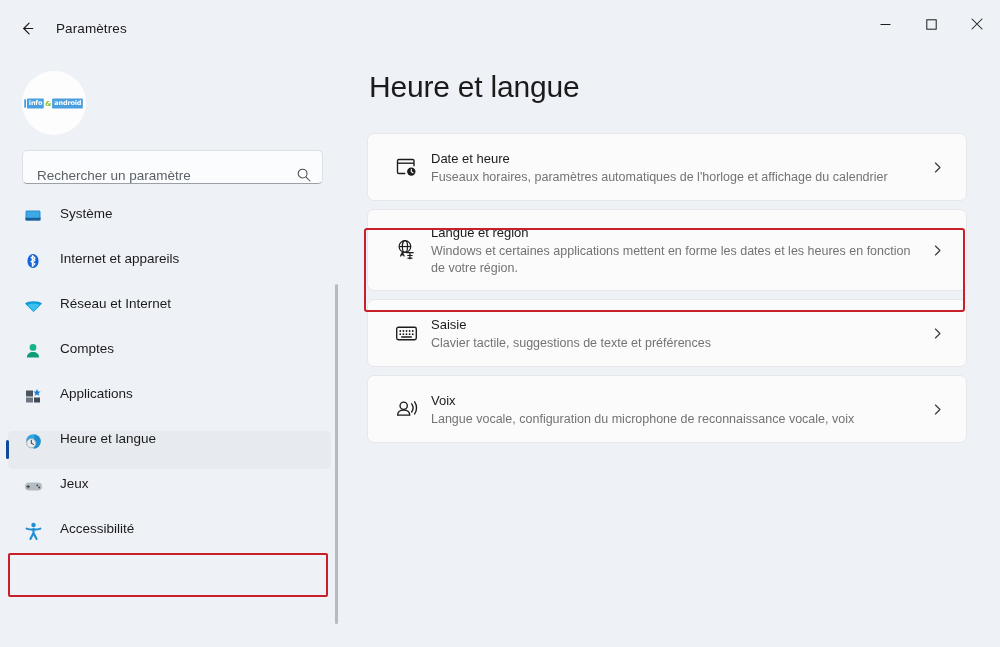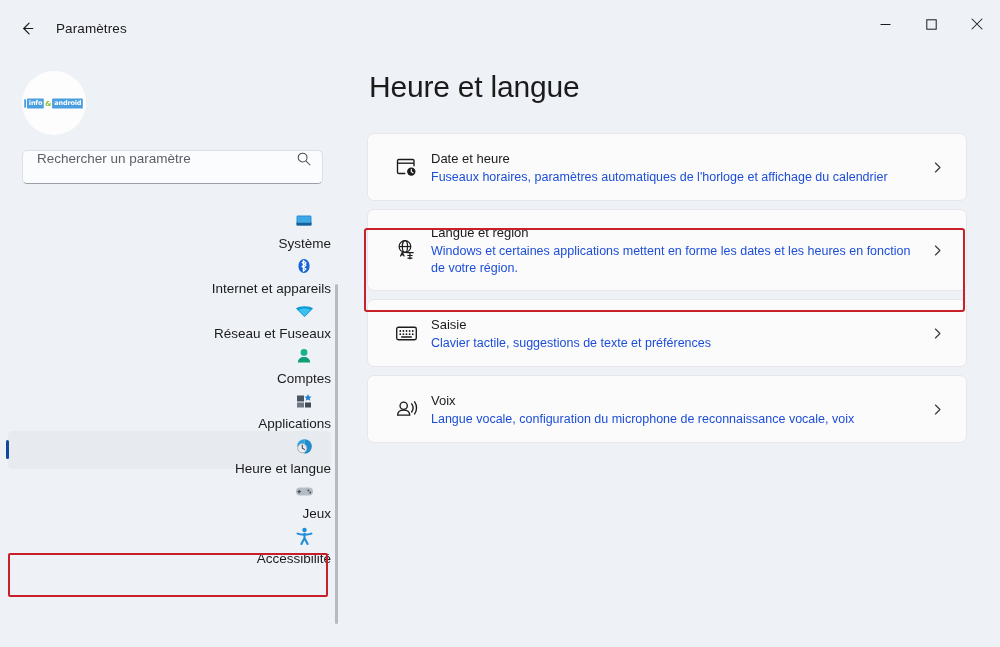--- a/index.html
+++ b/index.html
@@ -117,21 +117,21 @@
   }
 
   .search-wrap {
     margin: 8px 22px 0 22px;
     height: 34px;
     background: #fbfcfd;
     border: 1px solid #dcdfe4;
     border-bottom: 1px solid #9aa0a8;
     border-radius: 5px;
     display: flex;
-    align-items: flex-start;
+    align-items: flex-end;
     padding: 0 10px 0 14px;
   }
   .search-input {
     flex: 1;
     border: none;
     outline: none;
     background: transparent;
     font-family: "Liberation Sans", sans-serif;
     font-size: 13.5px;
     color: #1b1b1b;
@@ -139,27 +139,26 @@
   .search-input::placeholder { color: #5b5f66; }
 
   .nav {
     margin-top: 22px;
     padding: 0 14px 0 8px;
     position: relative;
   }
   .nav-item {
     height: 38px;
     display: flex;
-    align-items: flex-end;
+    align-items: flex-start;
     border-radius: 5px;
     padding-left: 10px;
     margin-bottom: 7px;
     cursor: pointer;
     position: relative;
-    flex-direction: column;
   }
   .nav-item.active {
     background: #e7eaee;
   }
   .nav-item.active::before {
     content: "";
     position: absolute;
     left: -2px;
     top: 9px;
     width: 3px;
@@ -248,21 +247,21 @@
     padding: 13px 14px 13px 4px;
     min-width: 0;
   }
   .card-title {
     font-size: 13px;
     color: #1b1b1b;
     line-height: 19px;
   }
   .card-desc {
     font-size: 12.5px;
-    color: #1d4ed8;
+    color: #737373;
     line-height: 17px;
     margin-top: 1px;
   }
   .card-chevron {
     flex: 0 0 22px;
     display: flex;
     align-items: center;
     justify-content: center;
     color: #3a3a3a;
   }
@@ -360,21 +359,21 @@
           <span class="nav-label">Internet et appareils</span>
         </div>
 
         <div class="nav-item">
           <span class="nav-icon">
             <svg width="21" height="21" viewBox="0 0 21 21">
               <path d="M2 7.6 C5.2 4.6 15.8 4.6 19 7.6 L10.5 16 Z" fill="#0e9ad6"></path>
               <path d="M4.6 9.1 C7 7.1 14 7.1 16.4 9.1 L10.5 15 Z" fill="#3cc0f0"></path>
             </svg>
           </span>
-          <span class="nav-label">Réseau et Fuseaux</span>
+          <span class="nav-label">Réseau et Internet</span>
         </div>
 
 
         <div class="nav-item">
           <span class="nav-icon">
             <svg width="20" height="20" viewBox="0 0 20 20">
               <circle cx="10" cy="6.4" r="3.4" fill="#17b18a"></circle>
               <path d="M3.9 16.4 C3.9 12.9 6.6 11 10 11 C13.4 11 16.1 12.9 16.1 16.4 Z" fill="#0f9c78"></path>
             </svg>
           </span>

